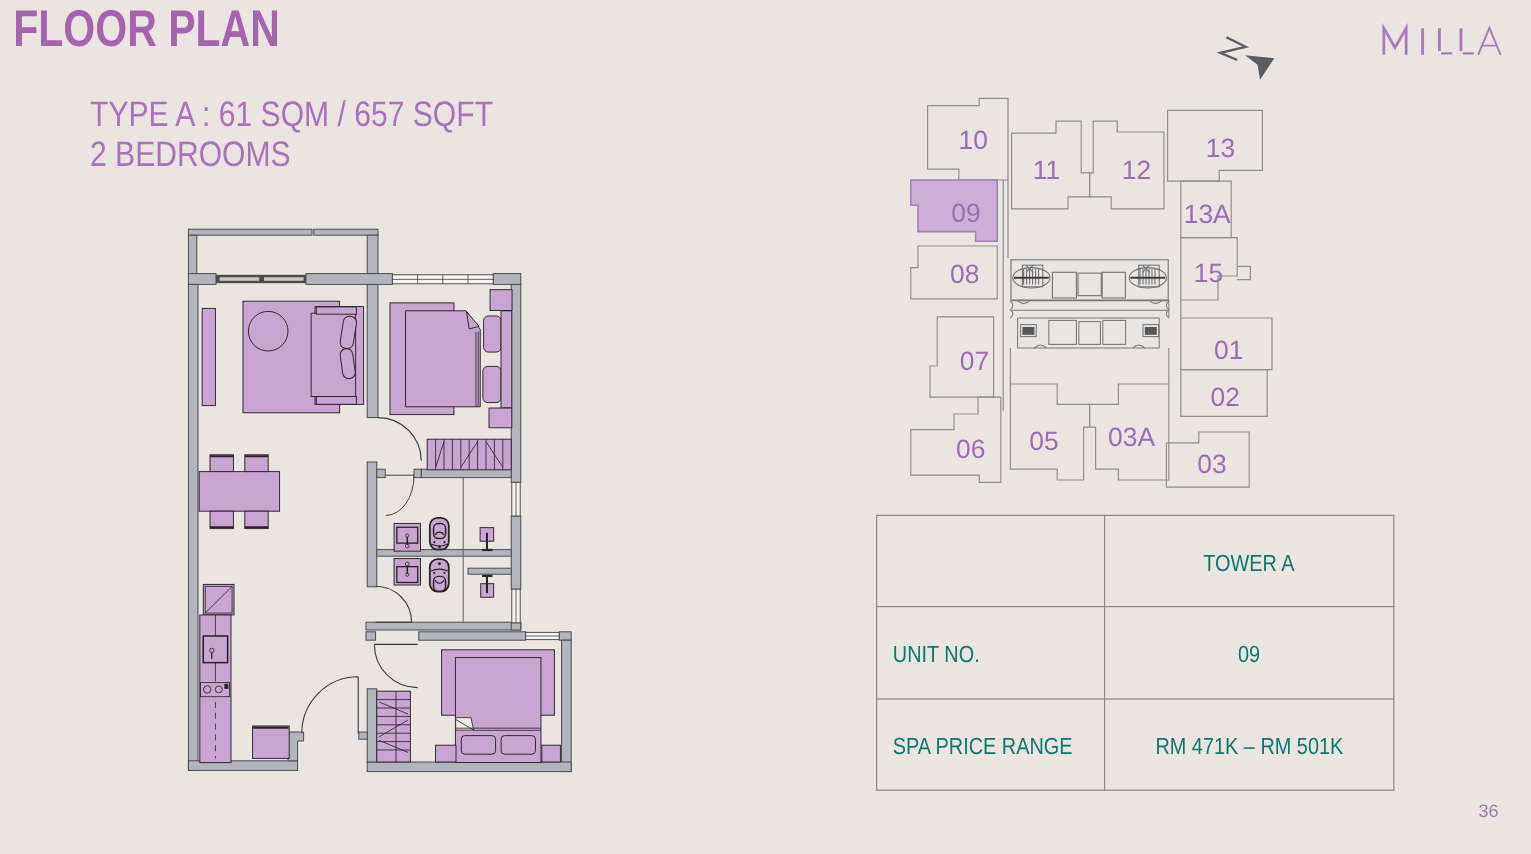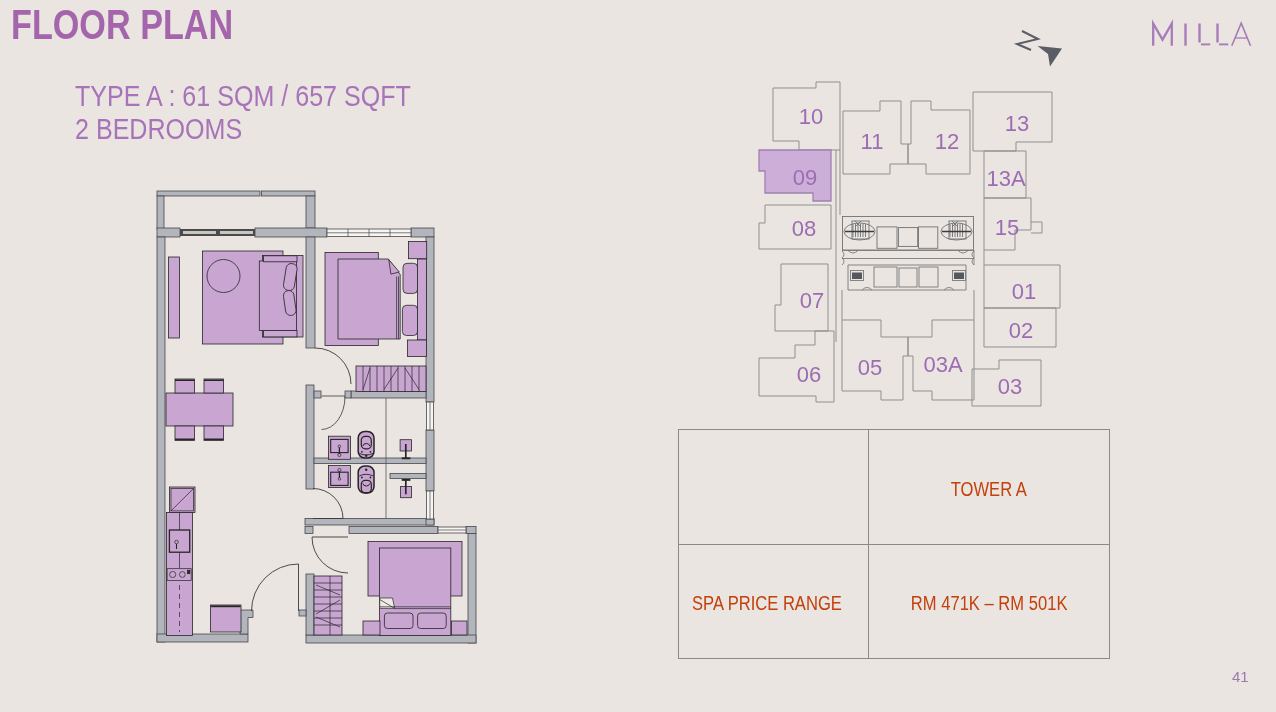--- a/index.html
+++ b/index.html
@@ -2,22 +2,22 @@
 <html><head>
 <meta charset="utf-8">
 <style>
   html,body{margin:0;padding:0;}
   body{width:1276px;height:712px;background:#EAE5E0;position:relative;overflow:hidden;
        font-family:"Liberation Sans", sans-serif;}
   .abs{position:absolute;}
   #title{left:11px;top:0px;font-size:43px;font-weight:bold;color:#A565AC;transform:scaleX(0.795);transform-origin:0 0;white-space:nowrap;}
   #subtitle{left:75px;top:80px;font-size:29.5px;color:#A873B8;line-height:32.5px;transform:scaleX(0.85);transform-origin:0 0;white-space:nowrap;}
   #pagenum{left:1232px;top:668px;font-size:15px;color:#9C7BAE;}
-  table.info{border-collapse:collapse;position:absolute;left:678px;top:429px;width:432px;height:230px;
-     color:#c2410c;font-size:19.5px;}
+  table.info{border-collapse:collapse;position:absolute;left:730px;top:429px;width:432px;height:230px;
+     color:#0f766e;font-size:19.5px;}
   table.info td{border:1px solid #8E8984;padding:5px 0 0 0;}
   table.info td.l{width:170px;padding-left:13px;text-align:left;}
   table.info td span{display:inline-block;transform:scaleX(0.85);white-space:nowrap;}
   table.info td.l span{transform-origin:0 50%;}
   table.info td.r span{transform-origin:50% 50%;}
   table.info td.r{text-align:center;}
 </style>
 </head>
 <body>
 <div class="abs" id="title">FLOOR PLAN</div>
@@ -114,20 +114,24 @@
     <text x="1021" y="338">02</text>
     <text x="1010" y="394">03</text>
   </g>
 </svg>
 
 <table class="info">
   <tbody>
       <tr>
         <td class="l"></td>
         <td class="r"><span>TOWER A</span></td>
+      </tr>
+  <tr>
+        <td class="l"><span>UNIT NO.</span></td>
+        <td class="r"><span>09</span></td>
       </tr>
   <tr>
         <td class="l"><span>SPA PRICE RANGE</span></td>
         <td class="r"><span>RM 471K – RM 501K</span></td>
       </tr>
 </tbody>
   </table>
 
 <svg class="abs" style="left:150px;top:185px;" width="335" height="480" viewBox="150 185 335 480">
 <g id="fpwalls" fill="#B2B5BB" stroke="#46484D" stroke-width="0.8">
@@ -304,13 +308,13 @@
   <path d="M401.7,479.9 H410.4" stroke-width="1.9"></path>
 
   <path d="M386,398 V518" stroke-width="0.8" stroke="#55585c"></path>
 </g>
 
 <g stroke="#262626" stroke-width="1.6">
   <path d="M175,380.2 H194.5 M204,380.2 H223.5 M175,439.3 H194.5 M204,439.3 H223.5"></path>
 </g>
 </svg>
 
-<div class="abs" id="pagenum">41</div>
+<div class="abs" id="pagenum">36</div>
 
 </body></html>

